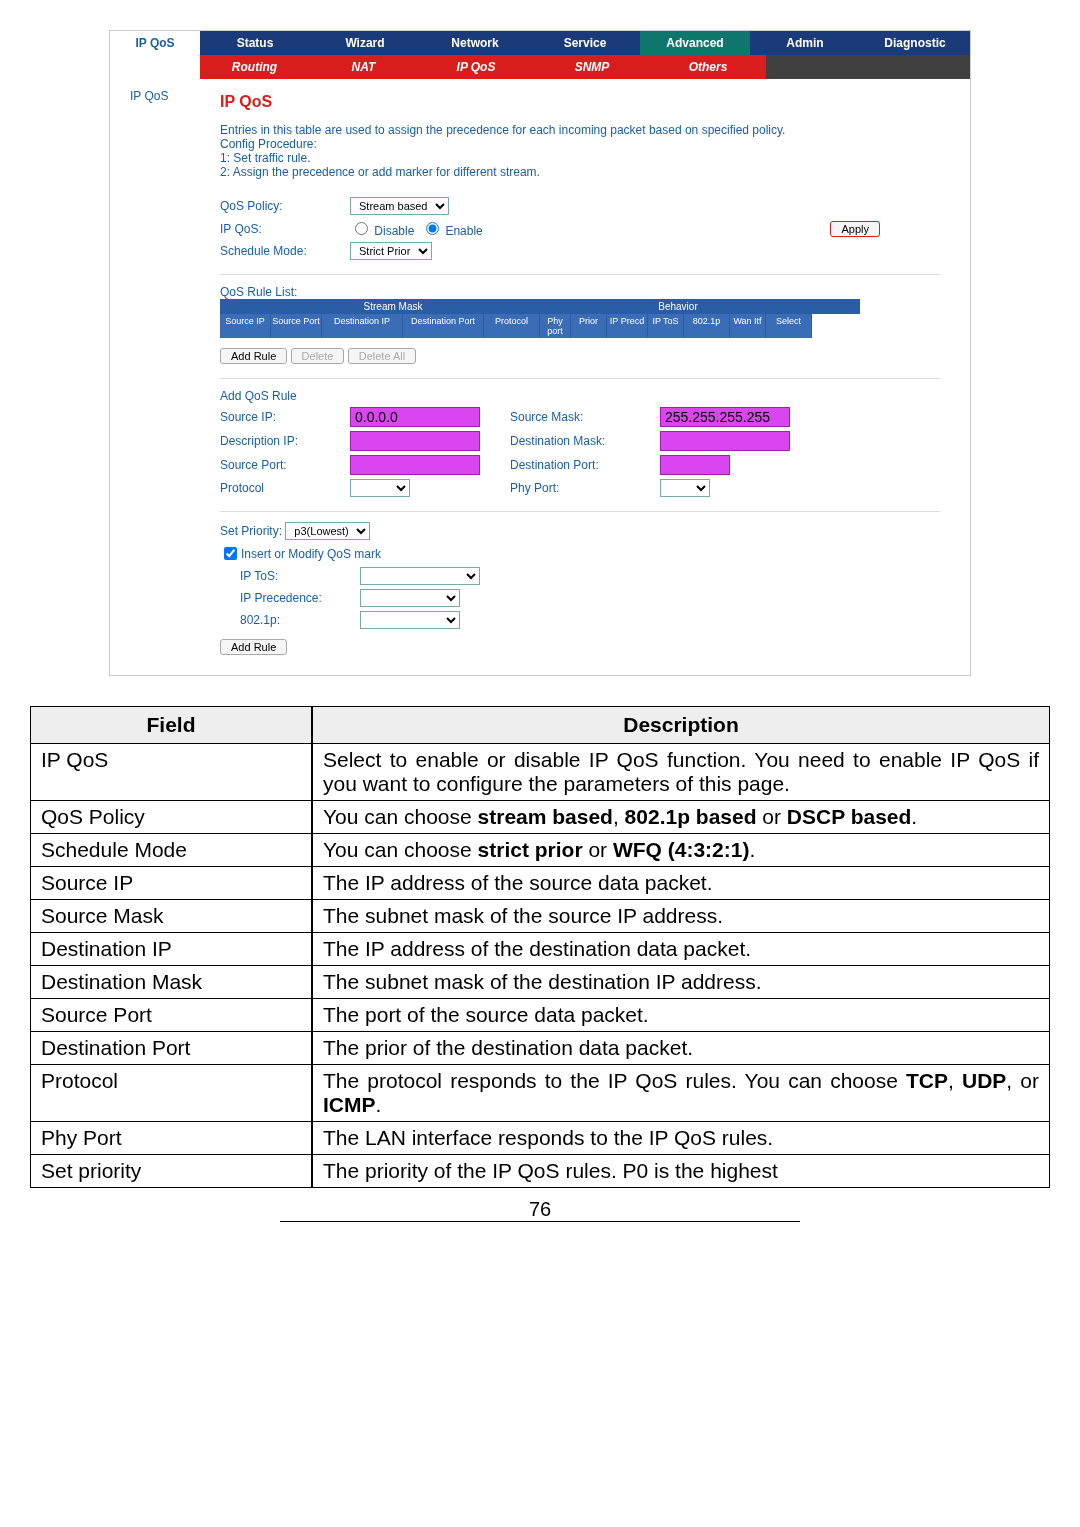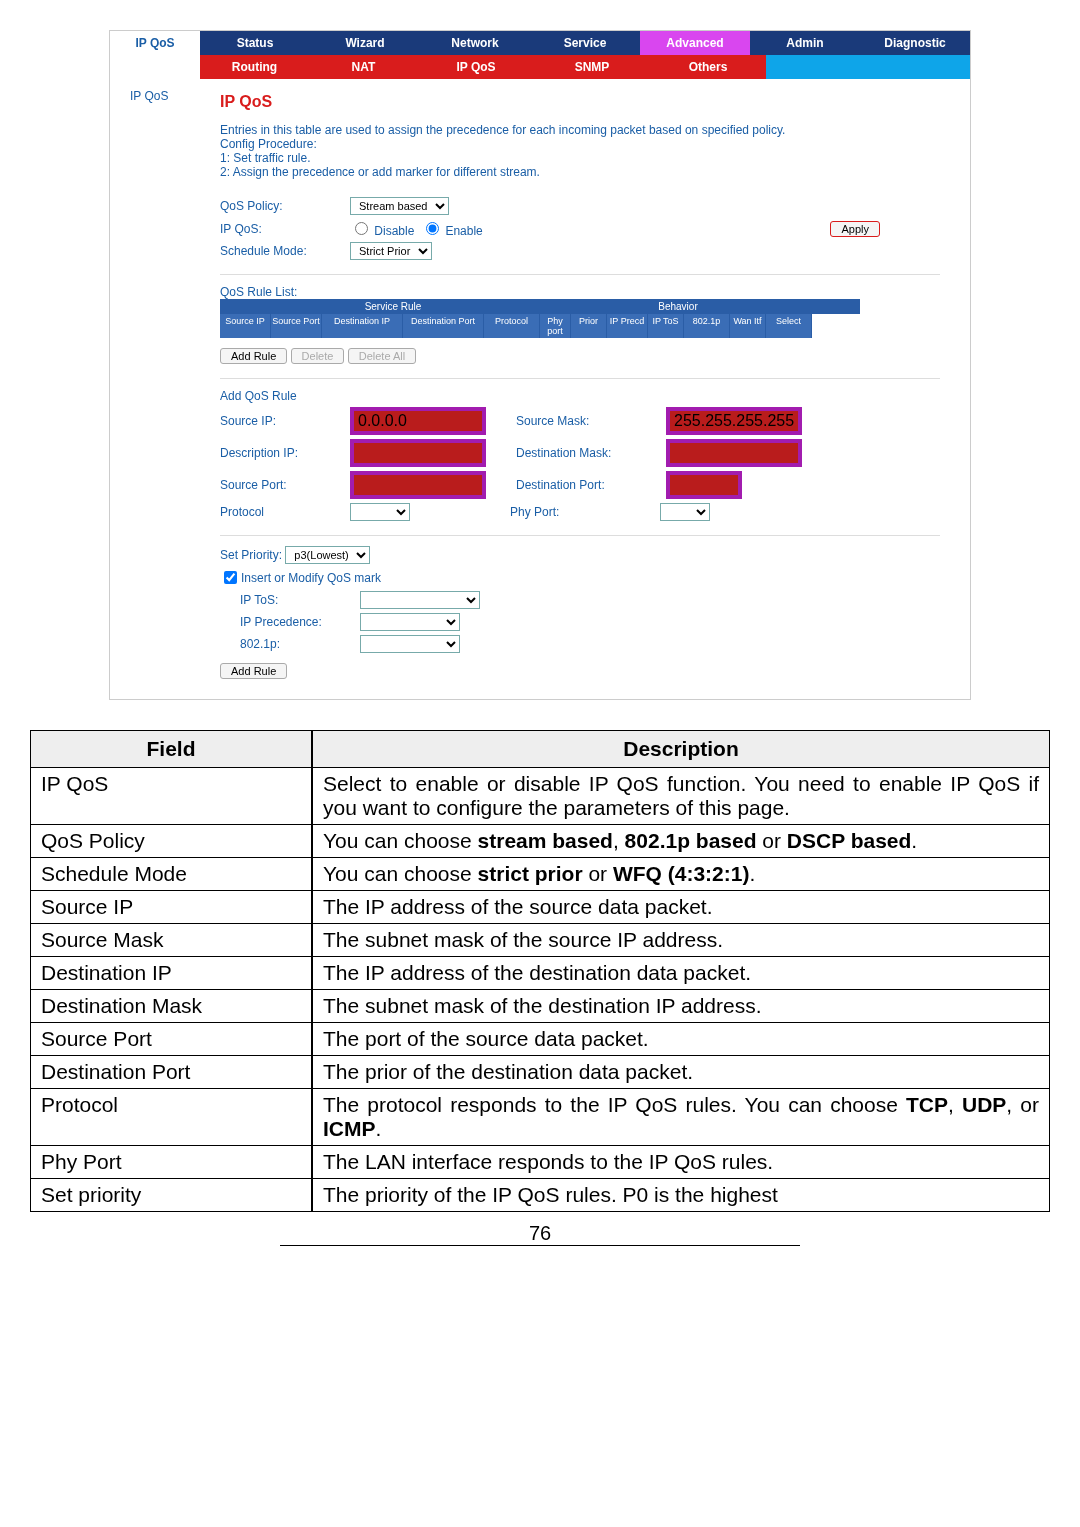--- a/index.html
+++ b/index.html
@@ -18,25 +18,25 @@
   .tabs-row { display: flex; }
   .tabs-row .tab {
     flex: 1;
     text-align: center;
     color: #fff;
     font-size: 12px;
     font-weight: bold;
     padding: 5px 0;
   }
   .row-main .tab { background: #1a3a7a; }
-  .row-main .tab.active { background: #d946ef; }
+  .row-main .tab.active { background: #0f766e; }
   .row-sub .tab { background: #d91c1c; }
   .row-sub .tab { flex: 0 0 auto; width: 109px; }
   .row-sub .tab-wide{width:116px;}
-  .row-sub { background: #0ea5e9; }
+  .row-sub { background: #404040; font-style: italic; }
   .side-label {
     width: 90px;
     text-align: center;
     color: #1a5ea6;
     font-weight: bold;
     font-size: 12px;
   }
   .body-row { display: flex; }
   .side-col {
     width: 70px;
@@ -66,23 +66,23 @@
   .btn.apply { border:1px solid #d91c1c; color:#000;}
   .btn.disabled { color: #aaa; }
   .sel {
     border: 1px solid #7aa;
     background: #fff;
     font-size: 11px;
     padding: 1px 4px;
     color: #000;
   }
   .inp {
-    border: 4px solid #a21caf;
-    background: #b91c1c;
-    font-size: 16px;
+    border: 1px solid #a21caf;
+    background: #d946ef;
+    font-size: 14px;
     padding: 1px 4px;
     color: #000;
     width: 120px;
   }
   hr.sep { border: none; border-top: 1px solid #ddd; margin: 14px 0 10px; }
   .rule-table-outer { width: 640px;}
   .rt-cells { display: flex; }
   .rt-cells .c {
     background: #3a6db6;
     color: #fff;
@@ -174,21 +174,21 @@
       </div>
       <div class="form-row">
         <span class="lbl">Schedule Mode:</span>
         <select class="sel"><option>Strict Prior</option></select>
       </div>
 
       <hr class="sep">
       <div>QoS Rule List:</div>
       <div class="rule-table-outer">
         <div class="stream-behav-row">
-          <div class="sh" style="width:346px;">Service Rule</div>
+          <div class="sh" style="width:346px;">Stream Mask</div>
           <div class="sh" style="width:224px;">Behavior</div>
           <div class="sh" style="width:70px;"></div>
         </div>
         <div class="rt-cells">
           <div class="c" style="width:50px">Source IP</div>
           <div class="c" style="width:50px">Source Port</div>
           <div class="c" style="width:80px">Destination IP</div>
           <div class="c" style="width:80px">Destination Port</div>
           <div class="c" style="width:55px">Protocol</div>
           <div class="c" style="width:30px">Phy port</div>

